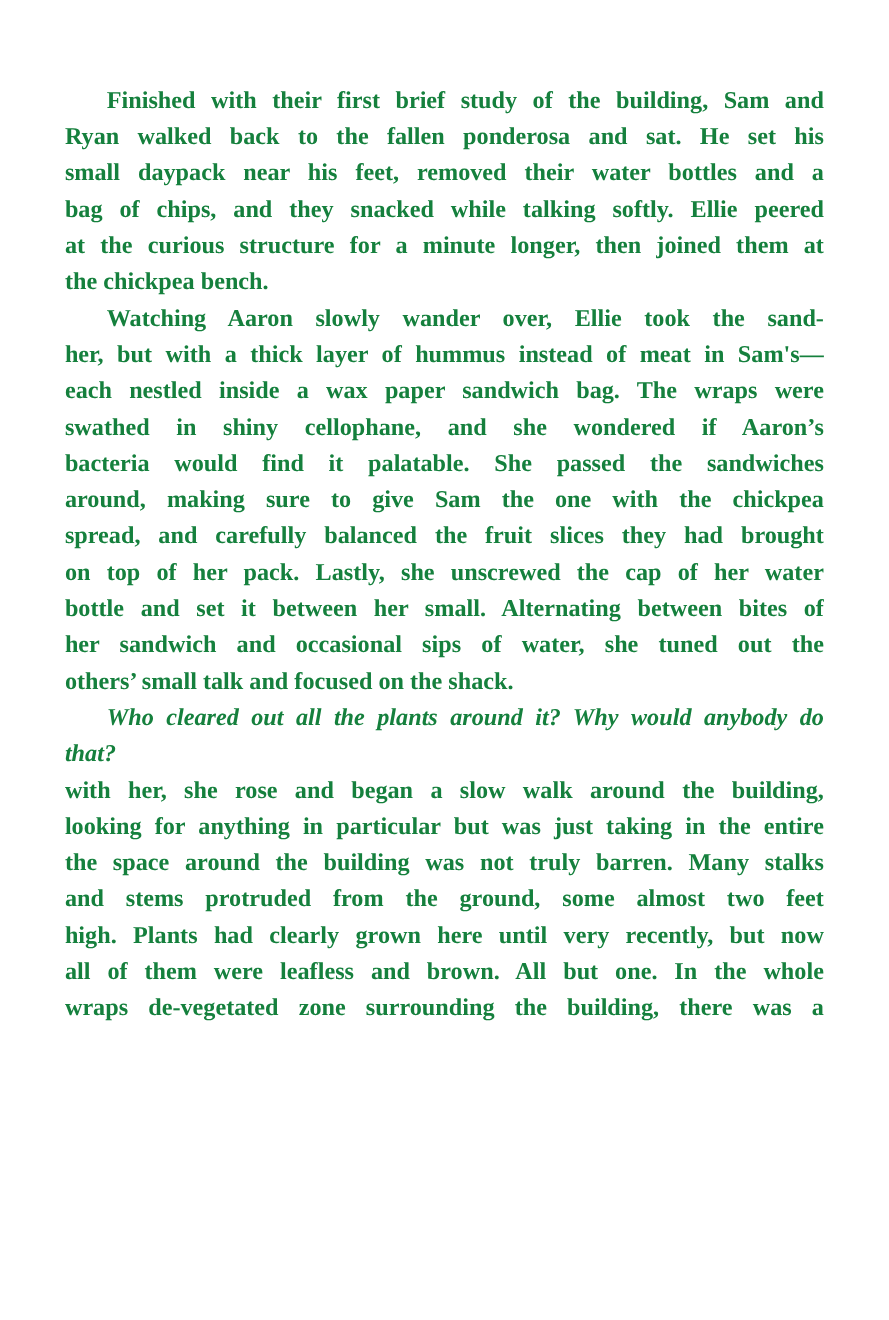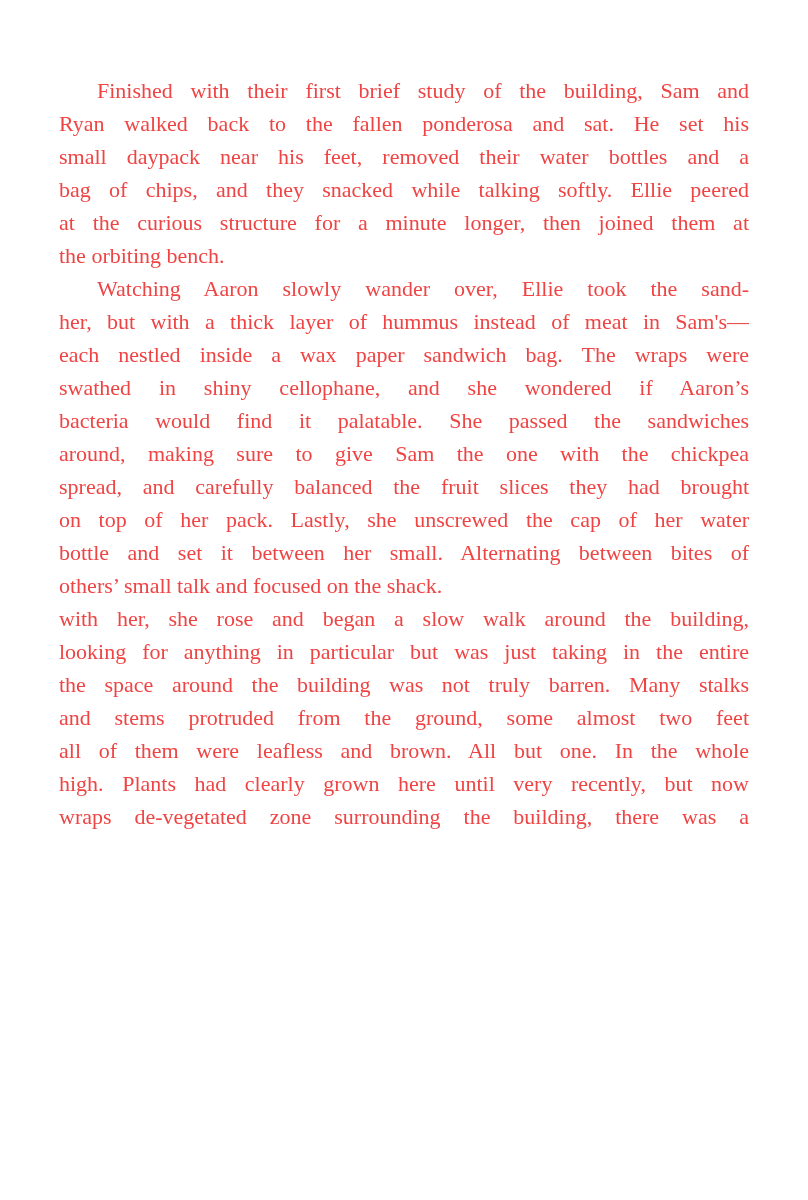--- a/index.html
+++ b/index.html
@@ -42,44 +42,49 @@
     text-align-last: left;
   }
   .line.indent {
     text-indent: 38px;
   }
 </style>
 </head>
 <body>
 
 <div class="page">
-  <div class="text-block" id="text-block" style="color: #ef4444;">
+  <div class="text-block" id="text-block" style="color: #15803d; font-weight: bold;">
       <div class="paragraph">
         <div class="line indent">Finished with their first brief study of the building, Sam and</div>
         <div class="line">Ryan walked back to the fallen ponderosa and sat. He set his</div>
         <div class="line">small daypack near his feet, removed their water bottles and a</div>
         <div class="line">bag of chips, and they snacked while talking softly. Ellie peered</div>
         <div class="line">at the curious structure for a minute longer, then joined them at</div>
-        <div class="line final">the orbiting bench.</div>
+        <div class="line final">the chickpea bench.</div>
       </div>
       <div class="paragraph">
         <div class="line indent">Watching Aaron slowly wander over, Ellie took the sand-</div>
         <div class="line">her, but with a thick layer of hummus instead of meat in Sam's—</div>
         <div class="line">each nestled inside a wax paper sandwich bag. The wraps were</div>
         <div class="line">swathed in shiny cellophane, and she wondered if Aaron’s</div>
         <div class="line">bacteria would find it palatable. She passed the sandwiches</div>
         <div class="line">around, making sure to give Sam the one with the chickpea</div>
         <div class="line">spread, and carefully balanced the fruit slices they had brought</div>
         <div class="line">on top of her pack. Lastly, she unscrewed the cap of her water</div>
         <div class="line">bottle and set it between her small. Alternating between bites of</div>
+        <div class="line">her sandwich and occasional sips of water, she tuned out the</div>
         <div class="line final">others’ small talk and focused on the shack.</div>
+      </div>
+      <div class="paragraph italic">
+        <div class="line indent">Who cleared out all the plants around it? Why would anybody do</div>
+        <div class="line final">that?</div>
       </div>
       <div class="paragraph">
         <div class="line">with her, she rose and began a slow walk around the building,</div>
         <div class="line">looking for anything in particular but was just taking in the entire</div>
         <div class="line">the space around the building was not truly barren. Many stalks</div>
         <div class="line">and stems protruded from the ground, some almost two feet</div>
+        <div class="line">high. Plants had clearly grown here until very recently, but now</div>
         <div class="line">all of them were leafless and brown. All but one. In the whole</div>
-        <div class="line">high. Plants had clearly grown here until very recently, but now</div>
         <div class="line">wraps de-vegetated zone surrounding the building, there was a</div>
       </div>
     </div>
 </div>
 
 </body></html>

